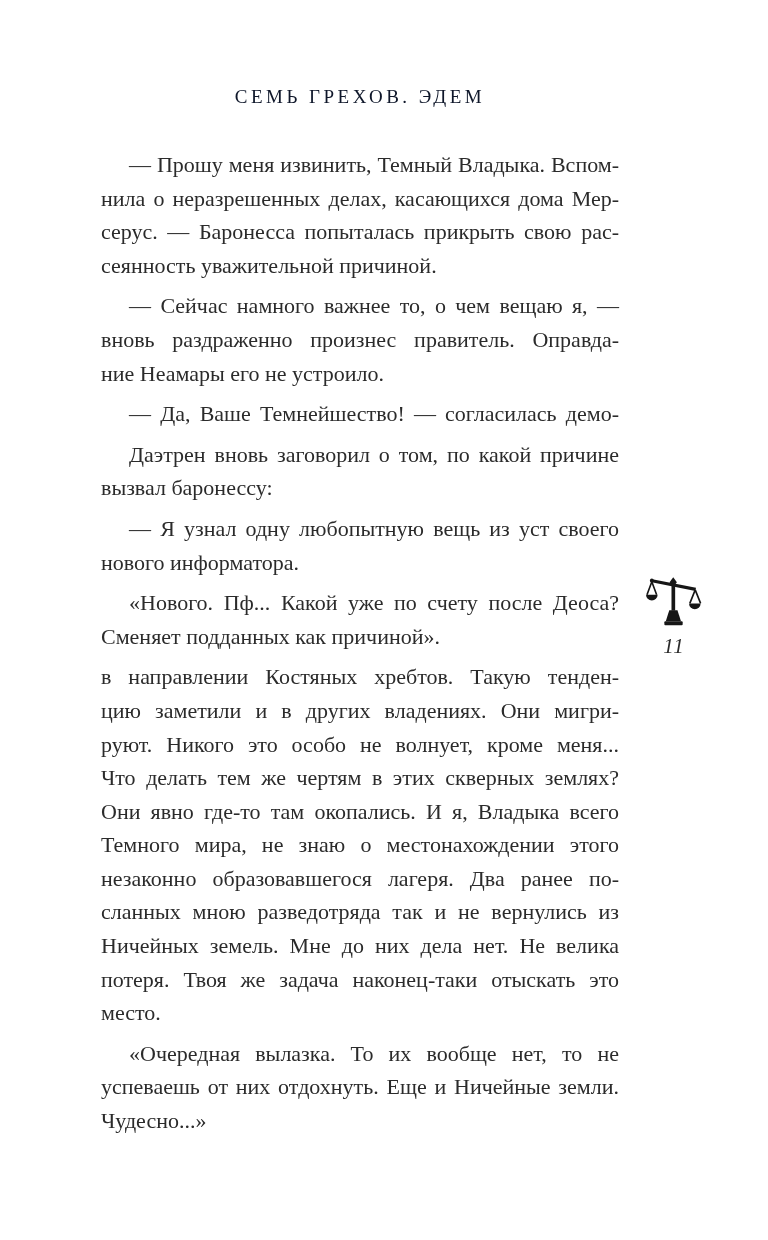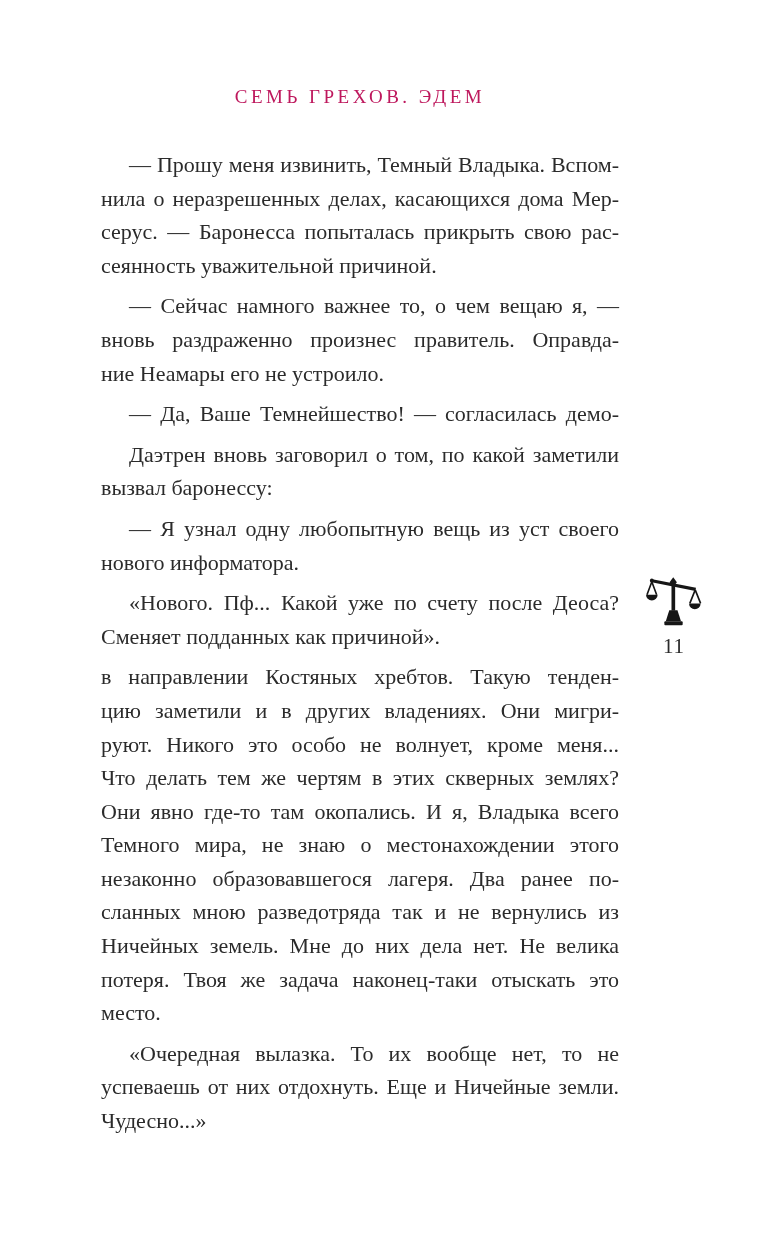--- a/index.html
+++ b/index.html
@@ -16,21 +16,21 @@
     color: #2b2b2b;
   }
   .running-head {
     position: absolute;
     left: 94px;
     top: 86px;
     width: 532px;
     text-align: center;
     font-size: 19px;
     letter-spacing: 3.5px;
-    color: #be185d;
+    color: #0f172a;
     white-space: nowrap;
   }
   .text-block {
     position: absolute;
     left: 94px;
     top: 141px;
     width: 532px;
     font-size: 22px;
   }
   .paragraph {
@@ -62,20 +62,21 @@
     display: block;
     margin: 0 auto;
     color: #161616;
   }
   .page-number {
     margin-top: 7px;
     font-size: 21px;
     color: #2b2b2b;
     text-align: center;
     letter-spacing: 1px;
+    font-style: italic;
   }
 </style>
 </head>
 <body>
 
 <div class="running-head">СЕМЬ ГРЕХОВ. ЭДЕМ</div>
 
 <div class="text-block">
     <div class="paragraph">
       <div class="line first">— Прошу меня извинить, Темный Владыка. Вспом-</div>
@@ -85,21 +86,21 @@
     </div>
     <div class="paragraph">
       <div class="line first">— Сейчас намного важнее то, о чем вещаю я, —</div>
       <div class="line">вновь раздраженно произнес правитель. Оправда-</div>
       <div class="line last">ние Неамары его не устроило.</div>
     </div>
     <div class="paragraph">
       <div class="line first">— Да, Ваше Темнейшество! — согласилась демо-</div>
     </div>
     <div class="paragraph">
-      <div class="line first">Даэтрен вновь заговорил о том, по какой заметили</div>
+      <div class="line first">Даэтрен вновь заговорил о том, по какой причине</div>
       <div class="line last">вызвал баронессу:</div>
     </div>
     <div class="paragraph">
       <div class="line first">— Я узнал одну любопытную вещь из уст своего</div>
       <div class="line last">нового информатора.</div>
     </div>
     <div class="paragraph">
       <div class="line first">«Нового. Пф... Какой уже по счету после Деоса?</div>
       <div class="line last">Сменяет подданных как причиной».</div>
     </div>

